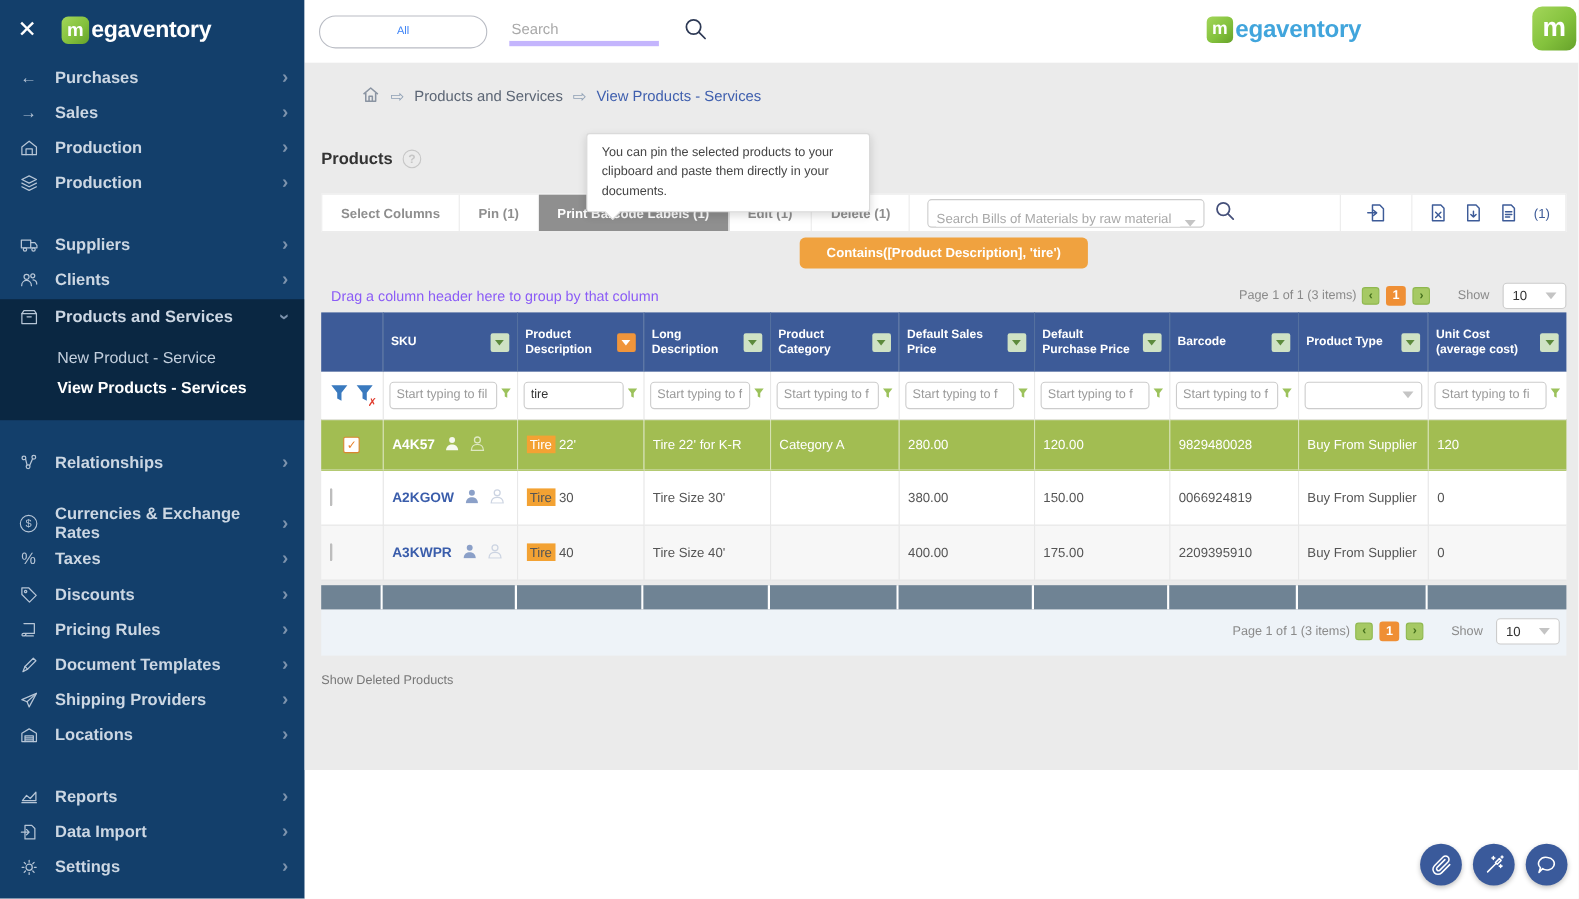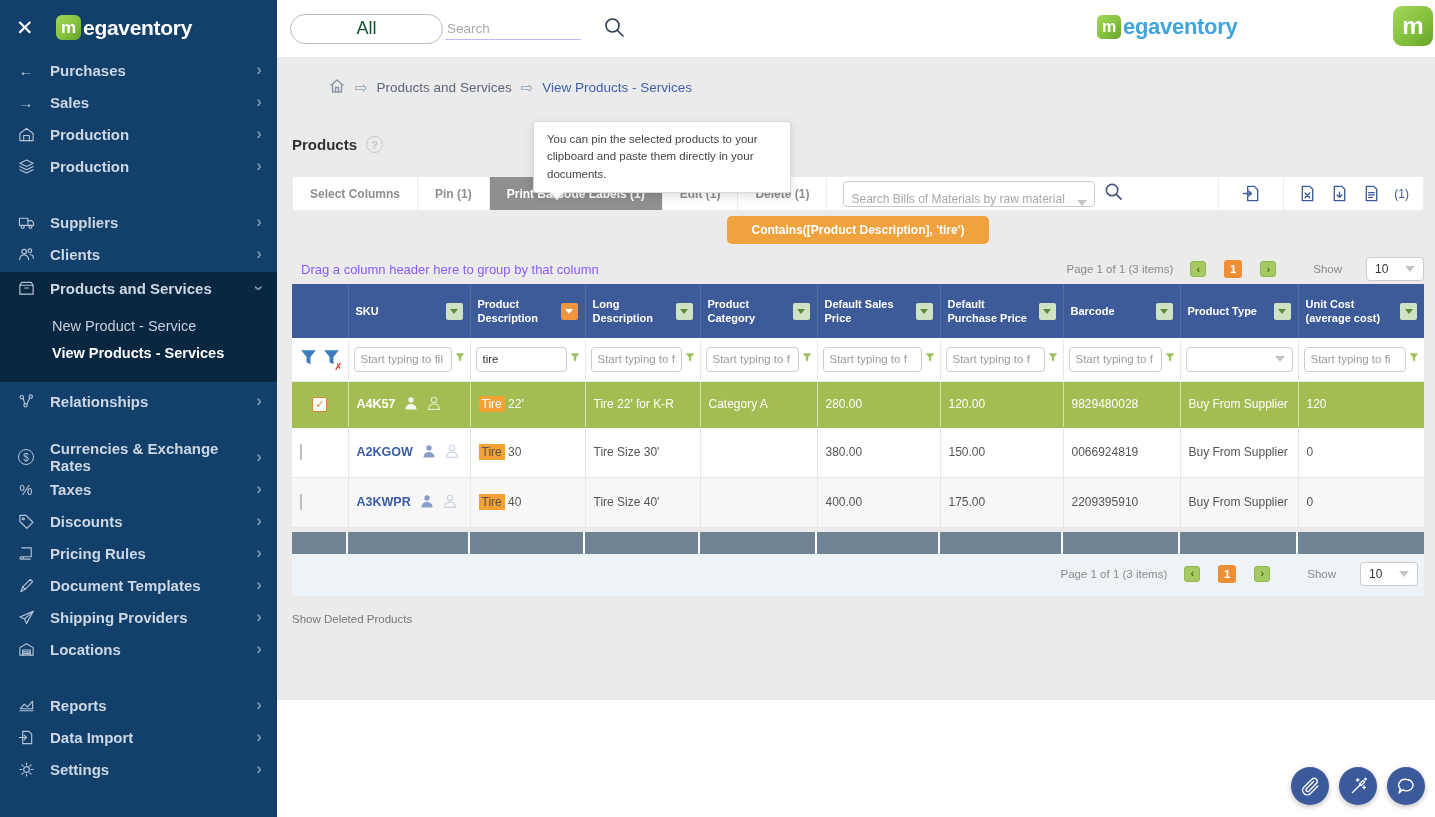--- a/index.html
+++ b/index.html
@@ -28,22 +28,22 @@
   .subnav{padding:8px 0 0 52px}
   .sub-item{height:27px;display:flex;align-items:center;color:#c3cfdd;font-size:14.5px;cursor:pointer}
   .sub-item.active{color:#fff;font-weight:bold}
   .ico-circle{width:16px;height:16px;border:1.2px solid #b6c5d6;border-radius:50%;
     display:inline-flex;align-items:center;justify-content:center;font-size:10px;color:#b6c5d6}
 
   
   .main{width:1158px;height:817px;position:relative;background:#fff}
   .topbar{height:57px;background:#fff;display:flex;align-items:center;padding-left:13px;position:relative}
   .scope-pill{width:153px;height:30px;border:1px solid #b9bcc4;border-radius:16px;
-    display:flex;align-items:center;justify-content:center;font-size:18px;color:#14532d;cursor:pointer}
-  .top-search{margin-left:2px;width:136px;border-bottom:1px solid #c4b5fd}
+    display:flex;align-items:center;justify-content:center;font-size:10px;color:#3b82f6;cursor:pointer}
+  .top-search{margin-left:20px;width:136px;border-bottom:5px solid #c4b5fd}
   .top-search input{width:100%;border:none;outline:none;font-size:13.5px;color:#444;padding:3px 2px;font-family:inherit}
   .top-search input::placeholder{color:#a9a9a9}
   .mag{margin-left:22px;cursor:pointer}
   .mag svg{width:22px;height:22px;stroke:#2e3a55;fill:none;stroke-width:1.6;stroke-linecap:round}
   .tb-logo{position:absolute;left:820px;top:14px;display:flex;align-items:center;gap:2px}
   .tb-logo .word{color:#41a5dc;font-size:22px;font-weight:bold;letter-spacing:-.3px}
   .cube-mid{width:24px;height:24px;font-size:16px;border-radius:5px}
   .tb-cube{position:absolute;left:1116px;top:6px;width:40px;height:40px;font-size:24px;border-radius:9px}
 
   .content{height:643px;background:#ebebeb;position:relative;padding:0 11px 0 15px}
@@ -83,21 +83,21 @@
   .imp{width:64px}
   .exp-group{display:flex;align-items:center;gap:13px;padding:0 14px}
   .exp-count{color:#3d5b98;font-size:12px}
 
   .chip-row{margin-top:5px;display:flex;justify-content:center}
   .chip{background:#f0a23f;color:#fff;font-weight:bold;font-size:12px;padding:7px 24px;border-radius:5px}
 
   .group-row{margin-top:10px;height:30px;display:flex;align-items:center;justify-content:space-between}
   .group-hint{color:#8b5cf6;font-size:13px;padding-left:9px}
 
-  .pagination{display:flex;align-items:center;font-size:11.5px;color:#8a8a8a;gap:17px}
+  .pagination{display:flex;align-items:center;font-size:11.5px;color:#8a8a8a;gap:5px}
   .pg-btn{width:16px;height:16px;border-radius:3px;background:#a6c964;border:1px solid #8fb84e;color:#45701d;
     font-size:11px;font-weight:bold;display:flex;align-items:center;justify-content:center;cursor:pointer;line-height:1}
   .pg-cur{width:18px;height:18px;border-radius:3px;background:#ef8f35;color:#fff;font-weight:bold;font-size:11.5px;
     display:flex;align-items:center;justify-content:center;margin:0 1px}
   .show-label{margin-left:20px}
   .show-select{width:58px;height:24px;border:1px solid #ccc;border-radius:4px;background:#fff;
     display:flex;align-items:center;padding:0 8px;color:#333;font-size:12px;margin-left:7px;cursor:pointer}
   .show-select .sel-chev{margin-left:auto}
 
   
@@ -255,21 +255,21 @@
       </span>
       <span class="nav-label">Products and Services</span>
       <span class="nav-chev chev-down">›</span>
     </div>
     <div class="subnav">
       <div class="sub-item">New Product - Service</div>
       <div class="sub-item active">View Products - Services</div>
     </div>
   </div>
 
-  <div class="nav-group" style="margin-top:3px">
+  <div class="nav-group" style="margin-top:22px">
     <div class="nav-item">
       <span class="nav-ico">
         <svg viewBox="0 0 18 18">
             <circle cx="4" cy="4.5" r="1.8"></circle>
             <circle cx="13.5" cy="3.8" r="1.8"></circle>
             <circle cx="8" cy="13" r="1.8"></circle>
             <path d="M5.5 5.5 L7 11.3 M9.5 11.8 L12.3 5.3"></path>
           </svg>
       </span>
       <span class="nav-label">Relationships</span>

